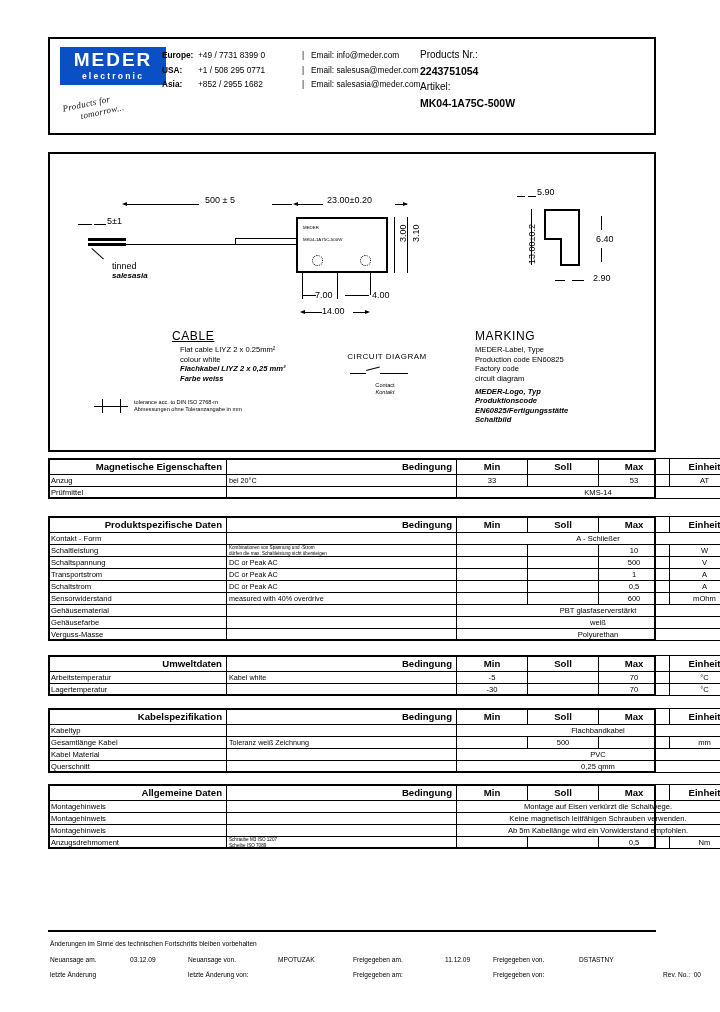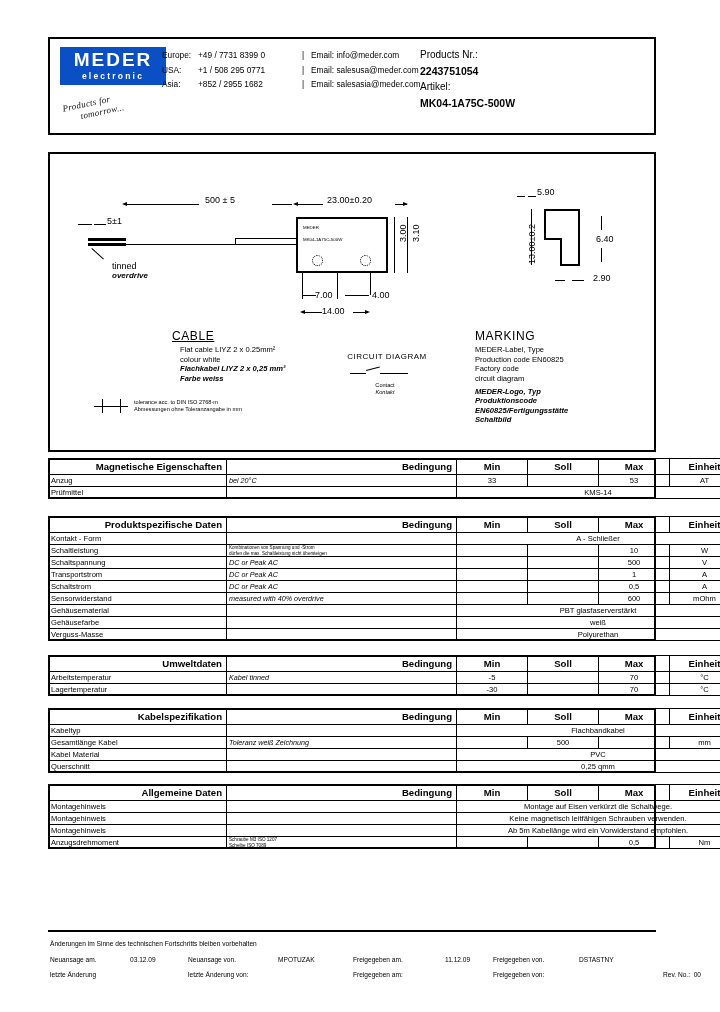--- a/index.html
+++ b/index.html
@@ -79,21 +79,21 @@
   .slogan .l2 { margin-left: 16px; }
 
   .contacts {
     position: absolute;
     left: 112px; top: 9px;
     font-size: 8.3px;
     line-height: 14.5px;
     color: #000;
   }
   .contact-row { display: flex; }
-  .c-region { width: 36px; }
+  .c-region { width: 36px; font-weight: bold; }
   .c-phone  { width: 104px; }
   .c-sep    { width: 9px; }
   .c-email  { white-space: nowrap; }
 
   .artikel-block {
     position: absolute;
     left: 370px; top: 8px;
     font-size: 10.5px;
     line-height: 16px;
   }
@@ -177,21 +177,21 @@
   }
   table.spec tr.hdr th {
     font-weight: bold;
     font-size: 9.6px;
     height: 15px;
     padding: 0 4px;
     text-align: right;
   }
   table.spec tr.hdr th.ctr { text-align: center; }
   table.spec td.ctr { text-align: center; }
-  table.spec td.cond { font-size: 7.2px; font-style: italic; }
+  table.spec td.cond { font-size: 7.2px; }
   table.spec td.cond2 {
     font-size: 4.6px;
     line-height: 5.4px;
     padding-top: 0px;
   }
   .outer-frame {
     position: absolute;
     border: 2px solid #000;
     box-sizing: border-box;
     pointer-events: none;
@@ -292,21 +292,21 @@
 
     <div class="ln" style="left:38px; top:84px; width:38px; height:2.5px;"></div>
     <div class="ln" style="left:38px; top:89px; width:38px; height:2.5px;"></div>
     <div class="ln hline" style="left:76px; top:90px; width:220px;"></div>
     <div class="ln hline" style="left:185px; top:84px; width:110px;"></div>
     <div class="ln vline" style="left:185px; top:84px; height:6px;"></div>
 
     <div class="ln" style="left:42px; top:94px; width:16px; height:1px; transform:rotate(42deg); transform-origin:left top;"></div>
     <div class="txt-block" style="left:62px; top:108px;">
       <div style="font-size:9px;">tinned</div>
-      <div style="font-size:8px; font-style:italic; font-weight:bold;">overdrive</div>
+      <div style="font-size:8px; font-style:italic; font-weight:bold;">salesasia</div>
     </div>
 
     <div class="comp-body" style="left:246px; top:63px; width:92px; height:56px;">
       <div class="comp-label" style="left:5px; top:6px;">MEDER</div>
       <div class="comp-label" style="left:5px; top:18px;">MK04-1A75C-500W</div>
       <div style="position:absolute; left:14px; top:36px; width:9px; height:9px; border:1px dotted #000; border-radius:50%;"></div>
       <div style="position:absolute; left:62px; top:36px; width:9px; height:9px; border:1px dotted #000; border-radius:50%;"></div>
     </div>
 
     <div class="dim-vert" style="left:361px; top:88px;">3.10</div>
@@ -524,21 +524,21 @@
           <tr class="hdr">
             <th>Umweltdaten</th>
             <th>Bedingung</th>
             <th class="ctr">Min</th>
             <th class="ctr">Soll</th>
             <th class="ctr">Max</th>
             <th class="ctr">Einheit</th>
           </tr>
           <tr>
             <td>Arbeitstemperatur</td>
-            <td class="cond">Kabel tinned</td>
+            <td class="cond">Kabel white</td>
             <td class="ctr">-5</td>
             <td class="ctr"></td>
             <td class="ctr">70</td>
             <td class="ctr">°C</td>
           </tr>
           <tr>
             <td>Lagertemperatur</td>
             <td class="cond"></td>
             <td class="ctr">-30</td>
             <td class="ctr"></td>

